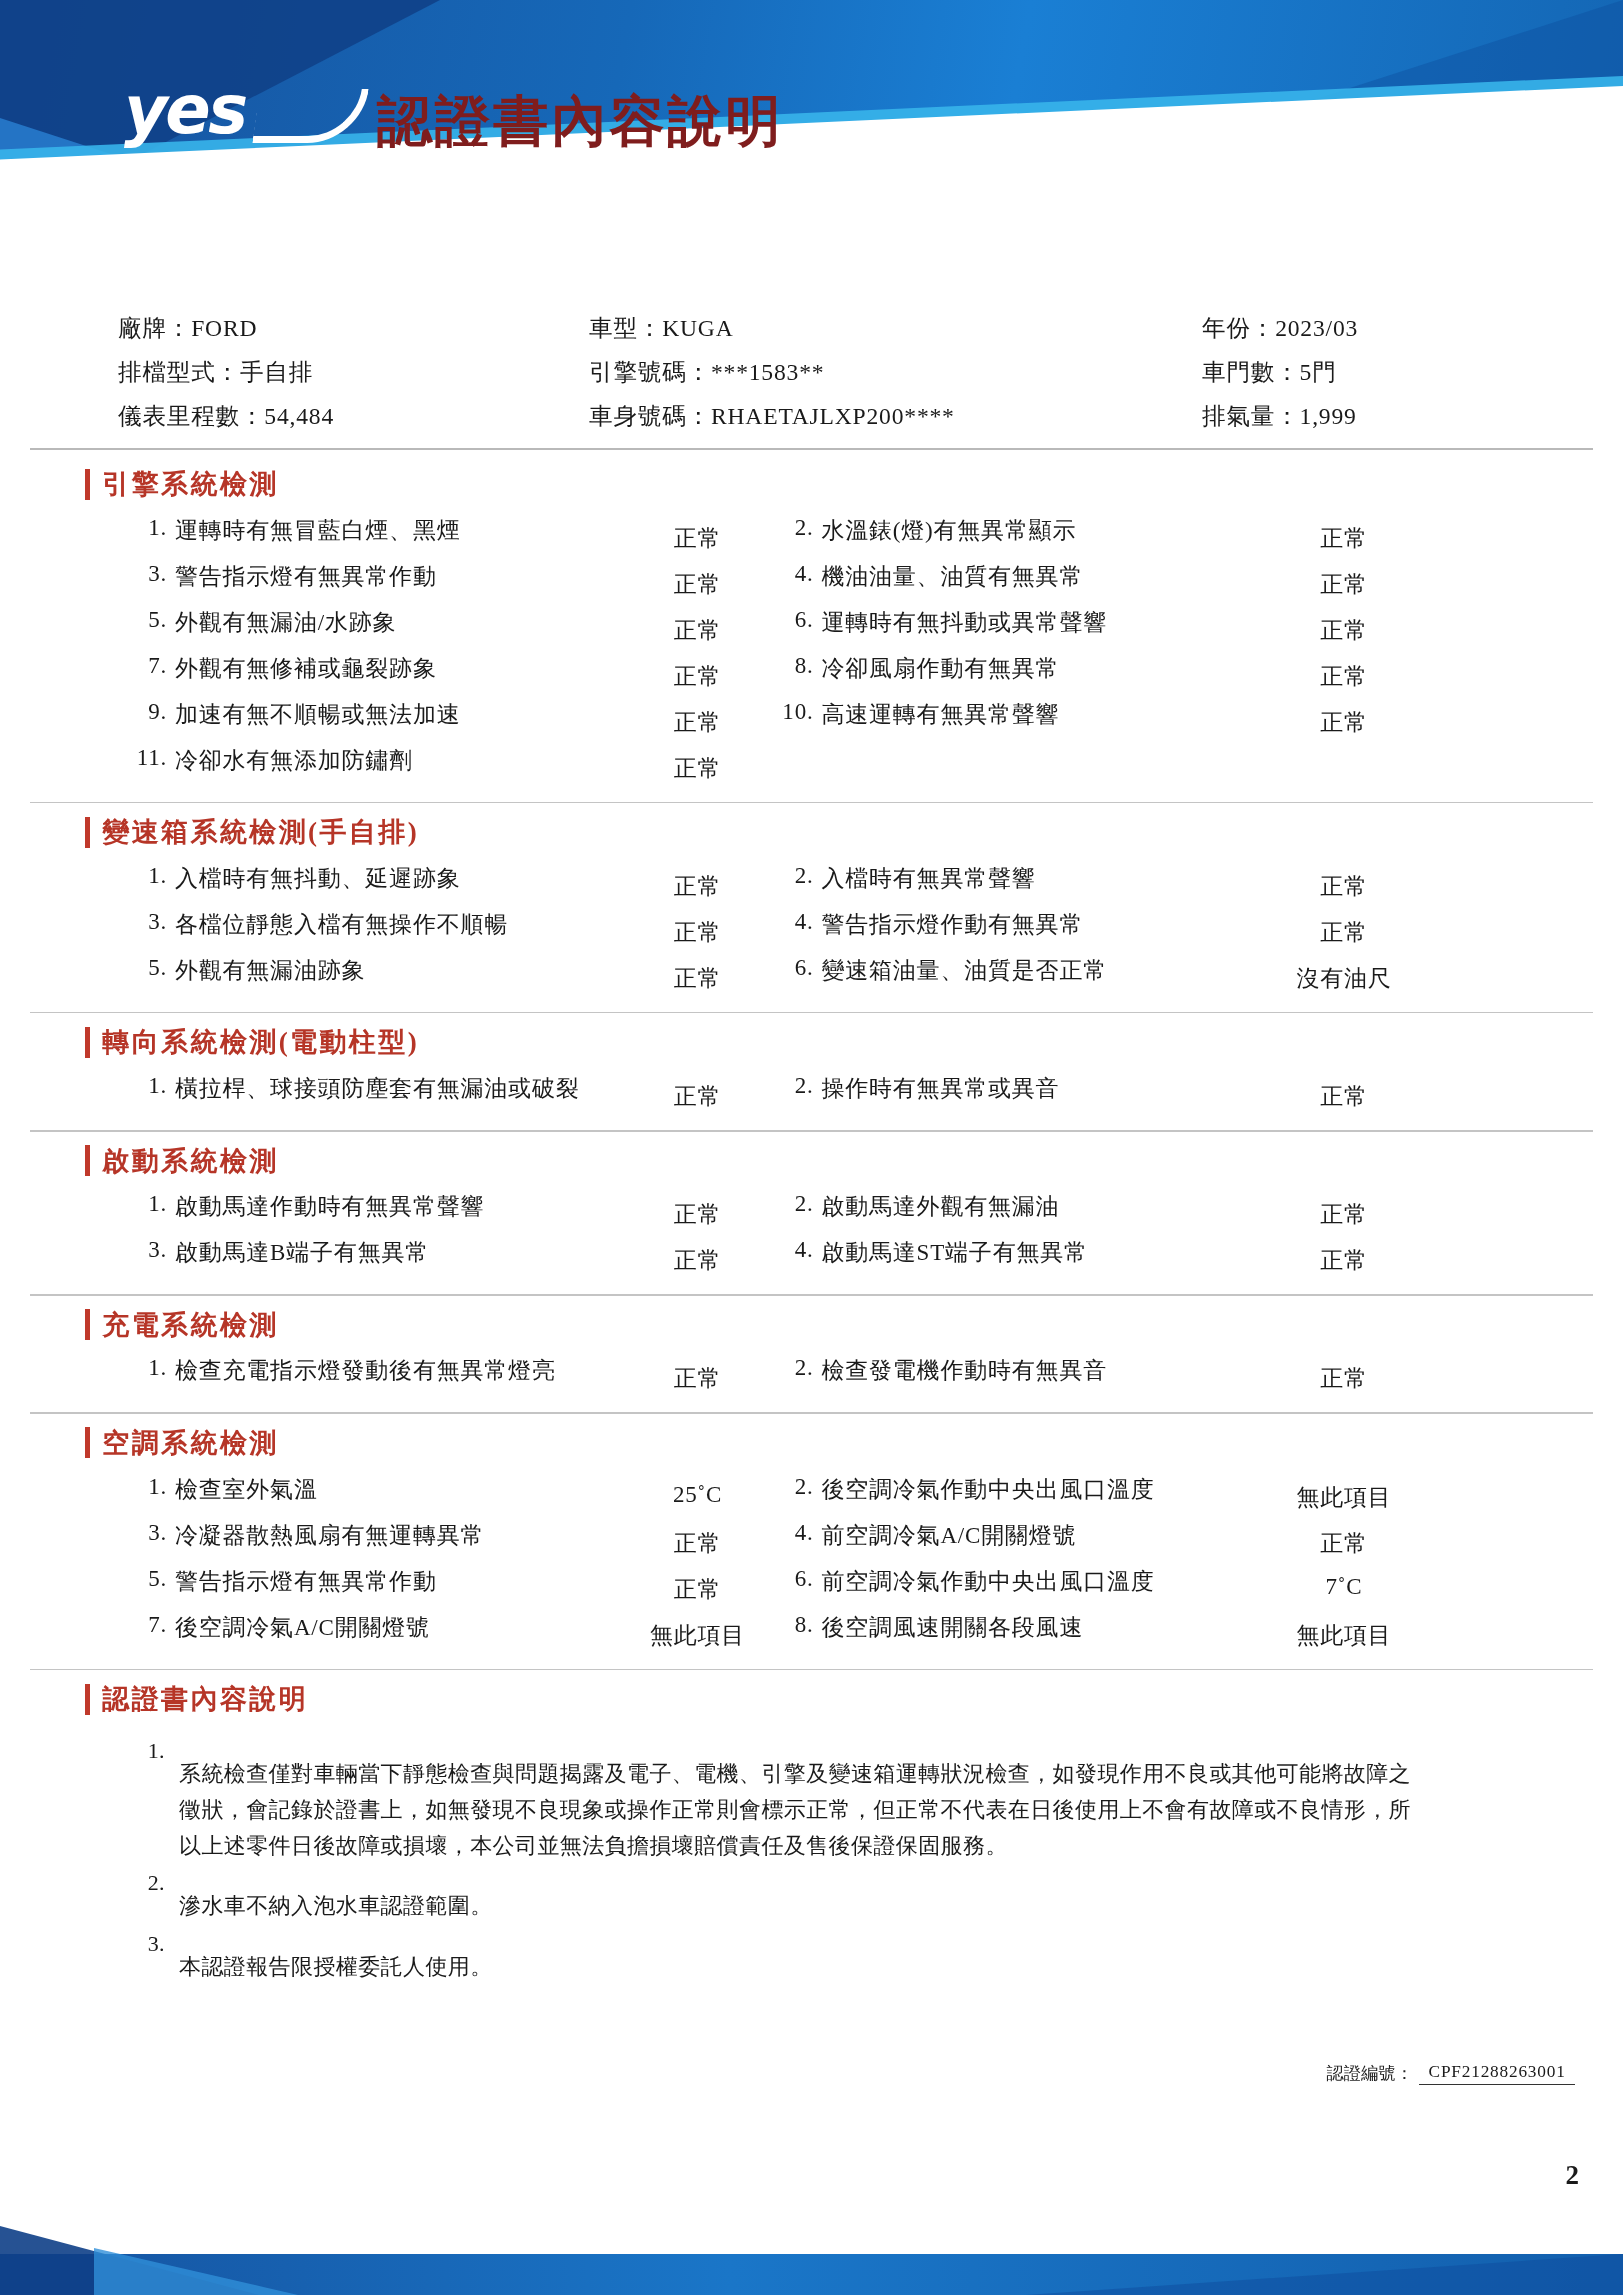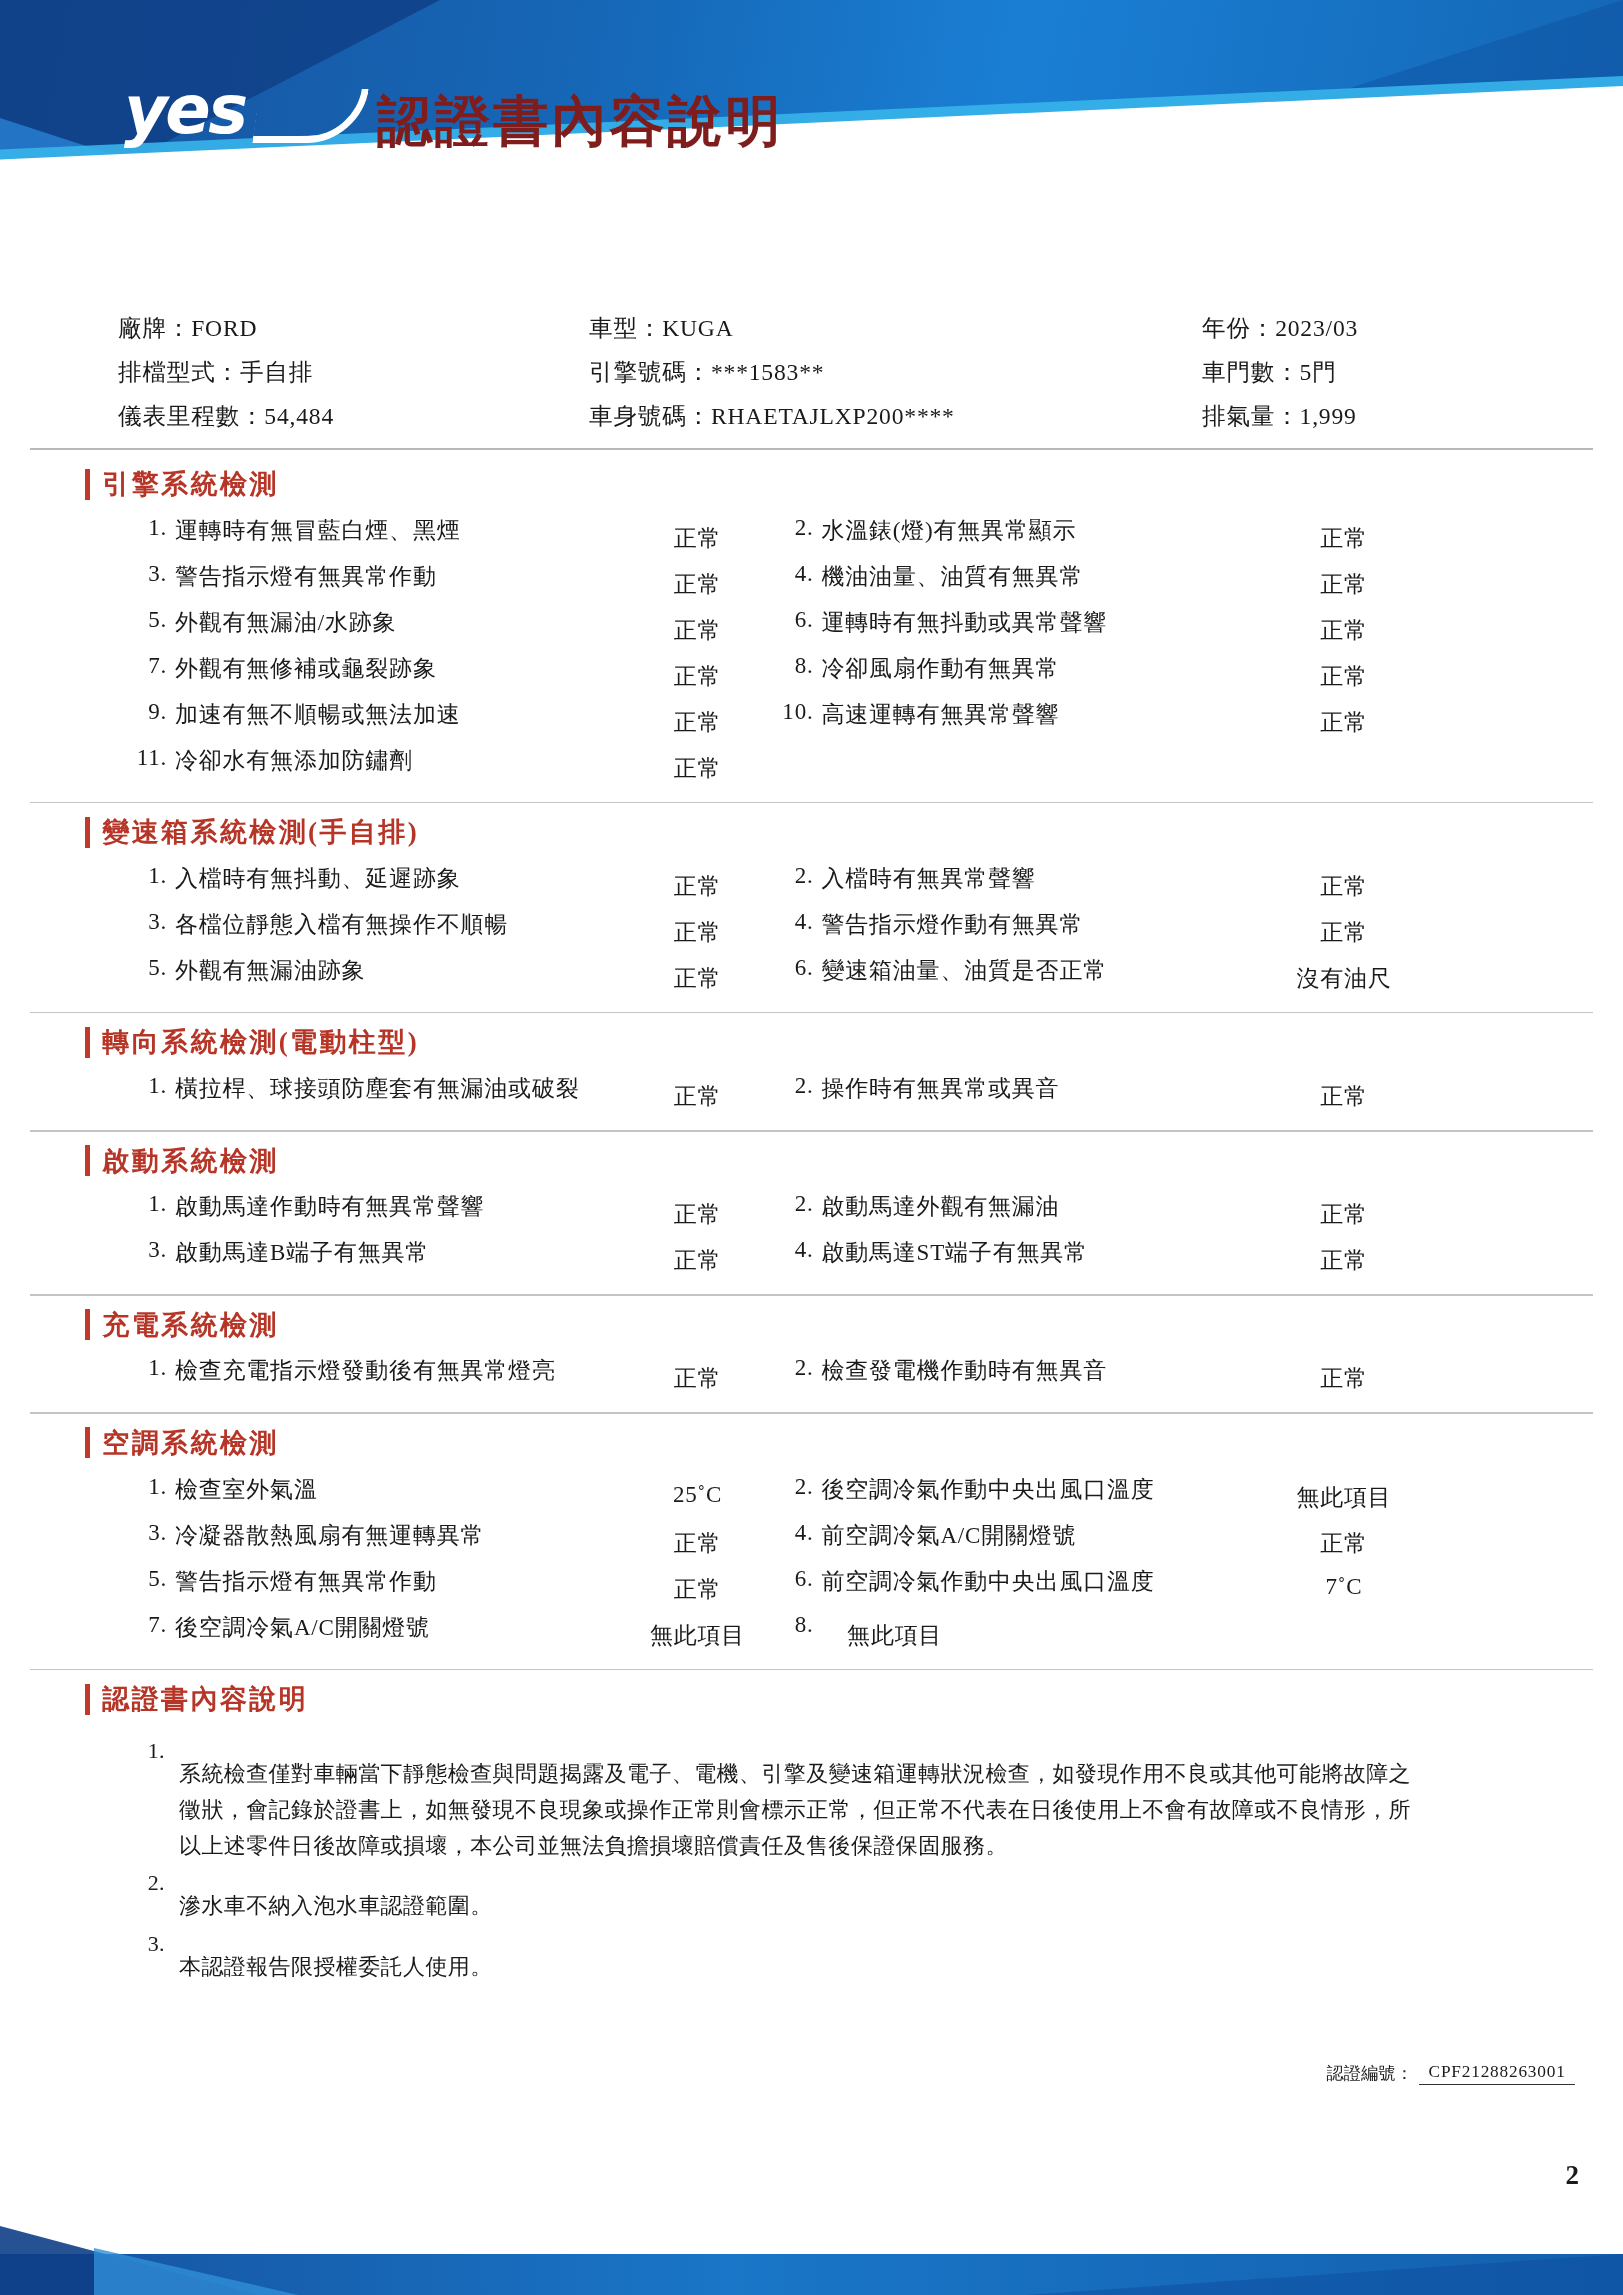--- a/index.html
+++ b/index.html
@@ -570,20 +570,21 @@
           </div>
         </div>
         <div class="item-row">
           <div class="cell">
             <div class="num">7.</div>
             <div class="txt">後空調冷氣A/C開關燈號</div>
             <div class="val">無此項目</div>
           </div>
           <div class="cell">
             <div class="num">8.</div>
+            <div class="txt">後空調風速開關各段風速</div>
             <div class="val">無此項目</div>
           </div>
         </div>
       </div>
       <div class="sec-line"></div>
     </div>
 
     <div class="section">
       <div class="sec-title">
         <div class="sec-bar"></div>

